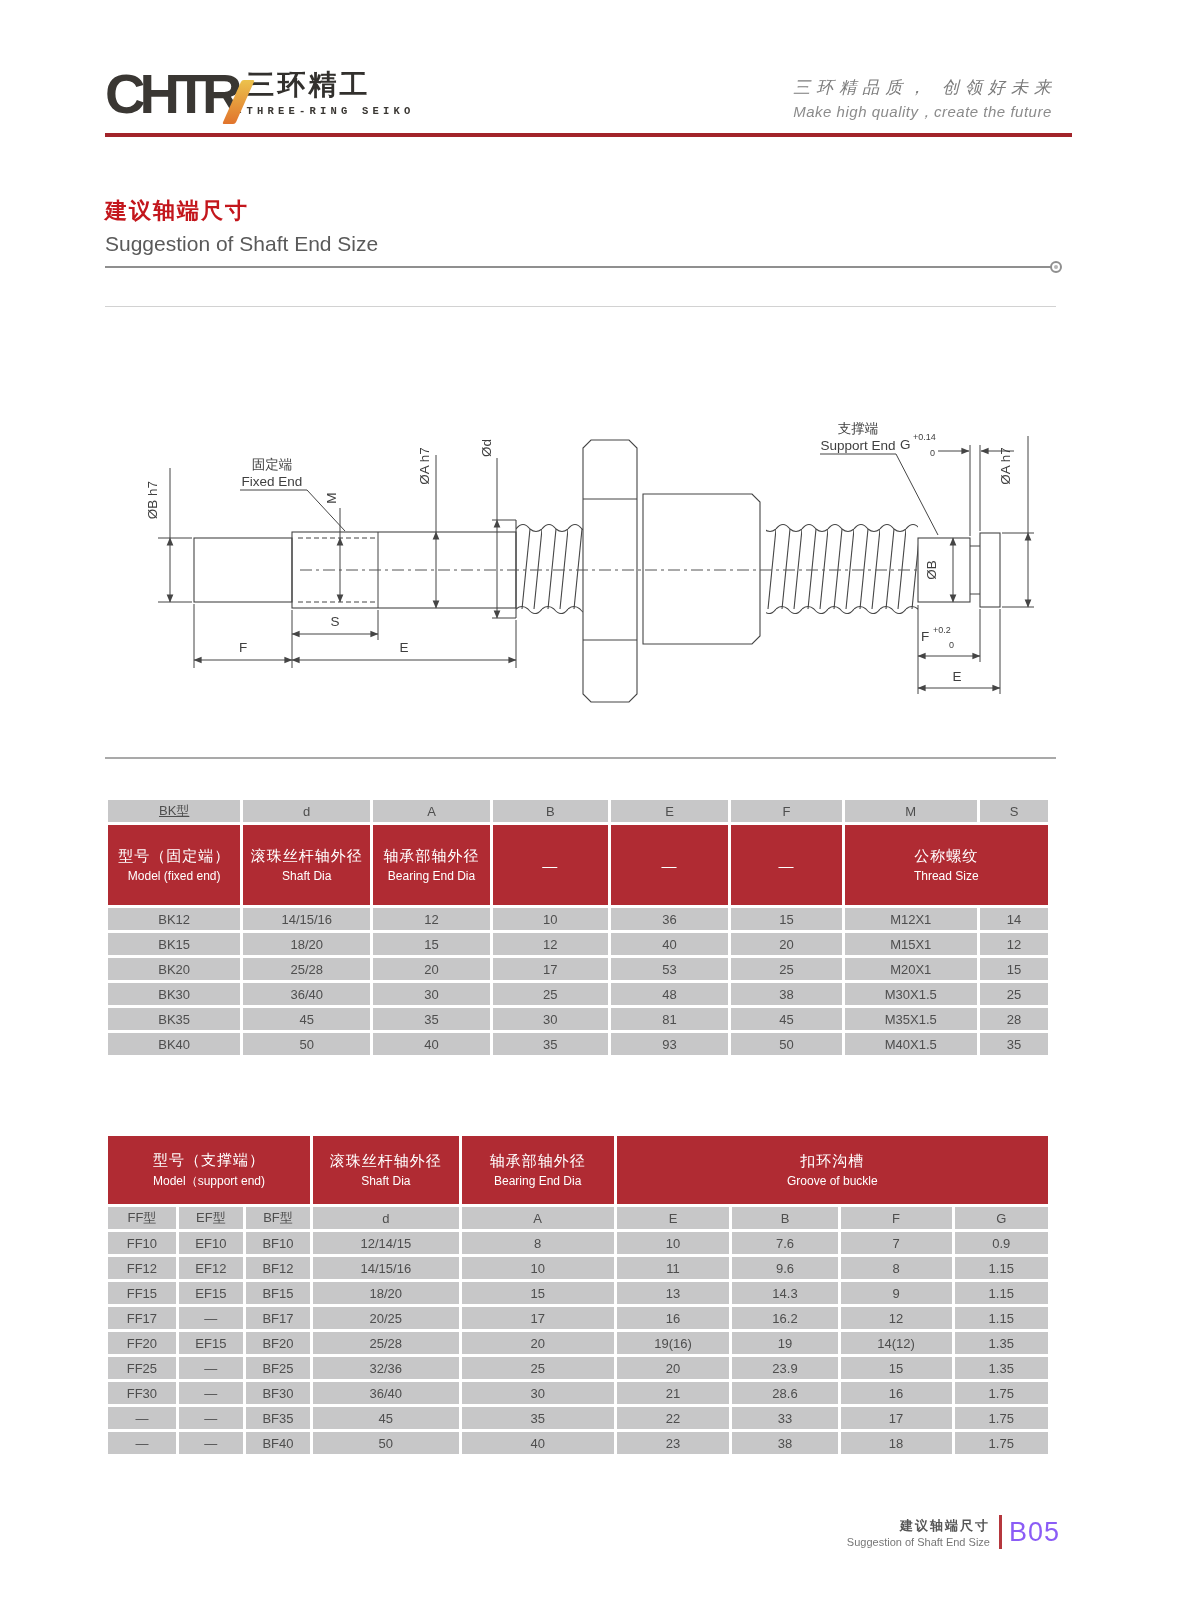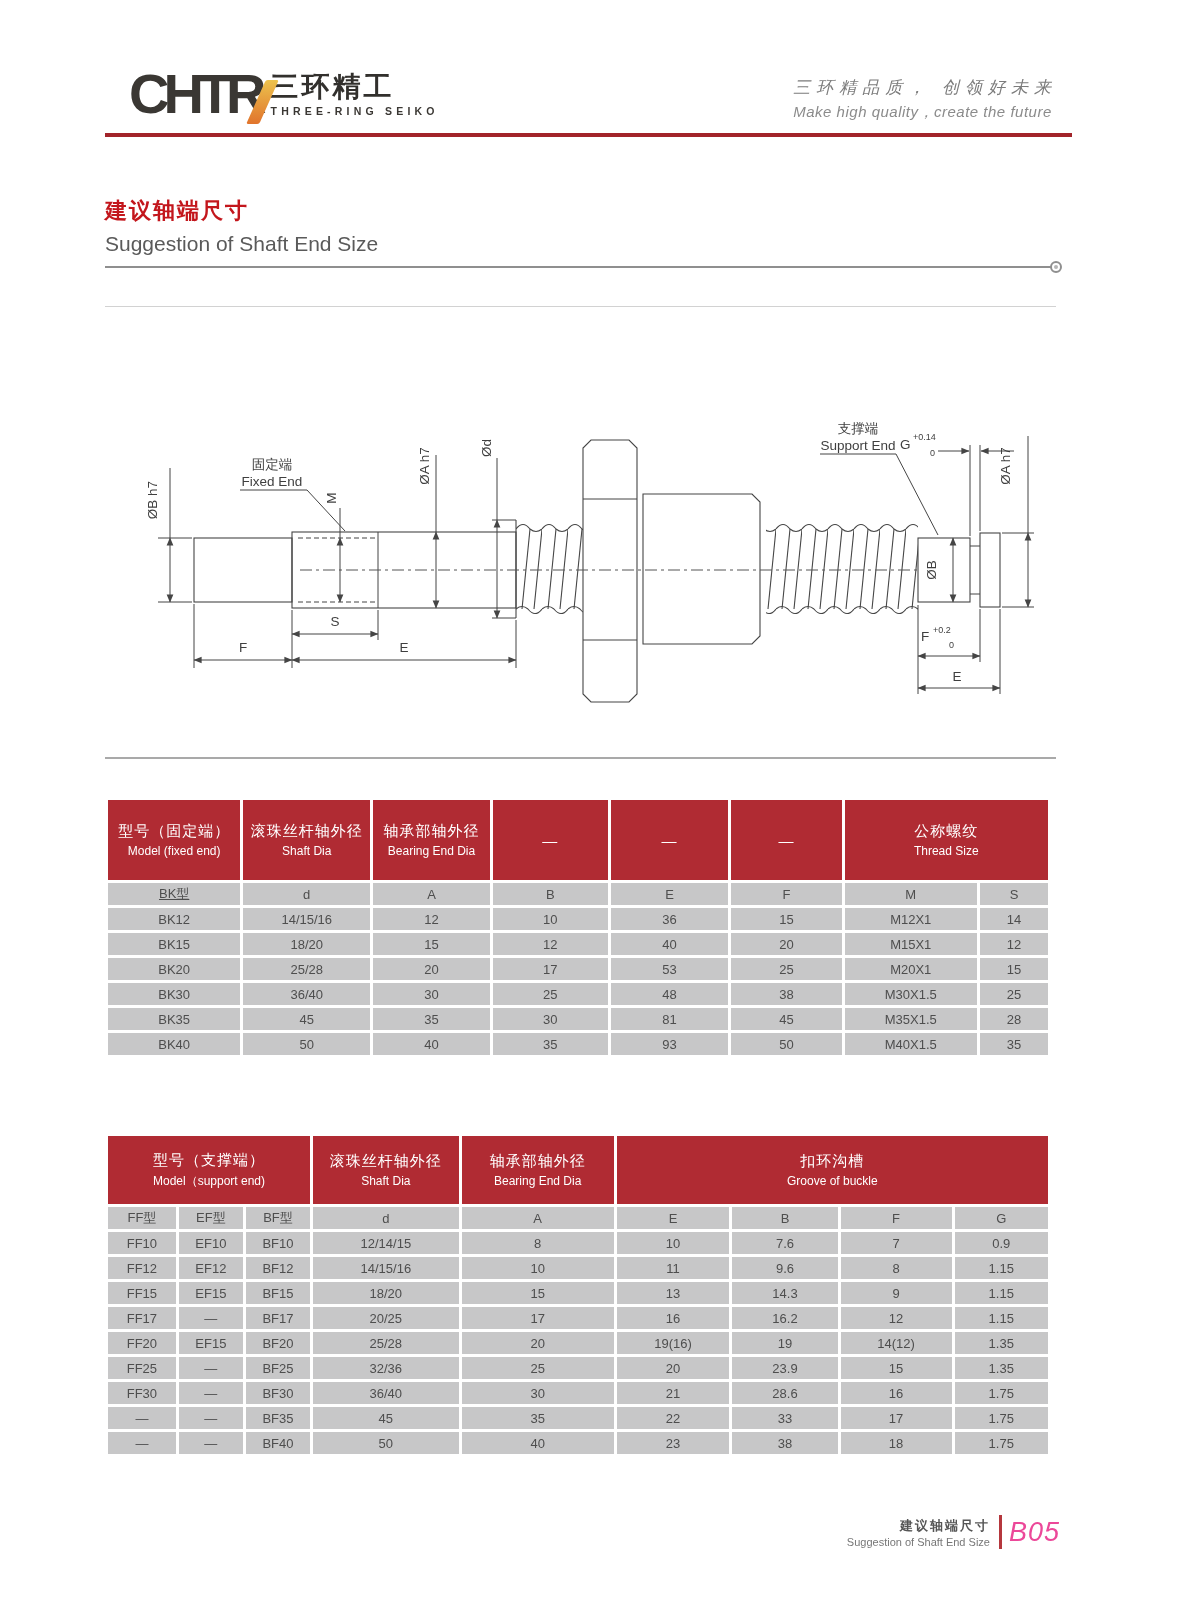--- a/index.html
+++ b/index.html
@@ -1,25 +1,25 @@
 <!DOCTYPE html>
 <html><head>
 <meta charset="utf-8">
 <style>
   html,body{margin:0;padding:0;background:#fff;}
   .page{position:relative;width:1177px;height:1600px;background:#ffffff;overflow:hidden;
         font-family:"Liberation Sans","DejaVu Sans",sans-serif;color:#444;}
 
   
-  .logo{position:absolute;left:105px;top:66px;display:flex;align-items:flex-start;margin-left:24px;}
+  .logo{position:absolute;left:105px;top:66px;display:flex;align-items:flex-start;}
   .logo-chtr{font-size:56px;line-height:56px;font-weight:800;letter-spacing:-6px;color:#3a3733;position:relative;}
   .logo-accent{position:absolute;left:127px;top:14px;width:13px;height:44px;
                background:linear-gradient(180deg,#ecc24d 0%,#e1742c 100%);
                transform:skewX(-24deg);border-radius:2px;}
-  .logo-right{margin-left:10px;padding-top:6px;}
+  .logo-right{margin-left:10px;padding-top:6px;font-family:Liberation Mono, monospace;}
   .logo-cn{font-size:28px;font-weight:bold;letter-spacing:3px;color:#32302d;line-height:30px;}
   .logo-en{font-size:10.5px;font-weight:bold;letter-spacing:4.2px;color:#3a3733;margin-top:3px;}
   .slogan{position:absolute;right:120px;top:76px;font-style:italic;}
   .slogan-cn{font-size:17px;color:#7c7c7c;letter-spacing:6px;}
   .slogan-en{font-size:15px;color:#8b8b8b;margin-top:4px;letter-spacing:0.5px;}
   .rule-red{position:absolute;left:105px;top:133px;width:967px;height:4px;background:#a2242a;}
 
   
   .title{position:absolute;left:105px;top:196px;}
   .title-cn{font-size:22px;font-weight:bold;color:#c3161c;letter-spacing:2px;}
@@ -54,21 +54,21 @@
              font-size:13px;height:22px;padding:0;overflow:hidden;white-space:nowrap;}
   .dtable td.u{text-decoration:underline;}
   th,td{text-align:center;}
 
   
   .footer{position:absolute;right:117px;top:1515px;display:flex;align-items:center;}
   .footer-txt{text-align:right;}
   .footer-cn{font-size:13px;font-weight:bold;color:#555;letter-spacing:2px;}
   .footer-en{font-size:11px;color:#777;margin-top:1px;}
   .footer-bar{width:3px;height:34px;background:#b5373d;margin:0 7px 0 9px;}
-  .footer-page{font-size:27px;color:#ec4899;letter-spacing:1px;font-style:italic;}
+  .footer-page{font-size:27px;color:#8b5cf6;letter-spacing:1px;}
 </style>
 </head>
 <body>
 
 <div class="page">
 
   <div class="logo">
     <div class="logo-chtr">CHTR</div>
     <div class="logo-accent"></div>
     <div class="logo-right">
@@ -208,55 +208,55 @@
         <col style="width:13.8%">
         <col style="width:12.7%">
         <col style="width:12.5%">
       <col style="width:12.8%">
         <col style="width:12.0%">
         <col style="width:14.4%">
         <col style="width:7.4%">
     </colgroup>
     <thead>
       <tr>
-        <th>
-          <div class="hcn">型号（固定端）</div>
-          <div class="hen">Model (fixed end)</div>
-        </th>
-        <th>
-          <div class="hcn">滚珠丝杆轴外径</div>
-          <div class="hen">Shaft Dia</div>
-        </th>
-        <th>
-          <div class="hcn">轴承部轴外径</div>
-          <div class="hen">Bearing End Dia</div>
-        </th>
-        <th>
-          <div class="hcn">—</div>
-        </th>
-        <th>
-          <div class="hcn">—</div>
-        </th>
-        <th>
-          <div class="hcn">—</div>
-        </th>
-        <th colspan="2">
-          <div class="hcn">公称螺纹</div>
-          <div class="hen">Thread Size</div>
-        </th>
-      </tr>
-      <tr>
         <td class="u">BK型</td>
         <td>d</td>
         <td>A</td>
         <td>B</td>
         <td>E</td>
         <td>F</td>
         <td>M</td>
         <td>S</td>
+      </tr>
+      <tr>
+        <th>
+          <div class="hcn">型号（固定端）</div>
+          <div class="hen">Model (fixed end)</div>
+        </th>
+        <th>
+          <div class="hcn">滚珠丝杆轴外径</div>
+          <div class="hen">Shaft Dia</div>
+        </th>
+        <th>
+          <div class="hcn">轴承部轴外径</div>
+          <div class="hen">Bearing End Dia</div>
+        </th>
+        <th>
+          <div class="hcn">—</div>
+        </th>
+        <th>
+          <div class="hcn">—</div>
+        </th>
+        <th>
+          <div class="hcn">—</div>
+        </th>
+        <th colspan="2">
+          <div class="hcn">公称螺纹</div>
+          <div class="hen">Thread Size</div>
+        </th>
       </tr>
     </thead>
     <tbody>
         <tr>
           <td>BK12</td>
           <td>14/15/16</td>
           <td>12</td>
           <td>10</td>
           <td>36</td>
           <td>15</td>

